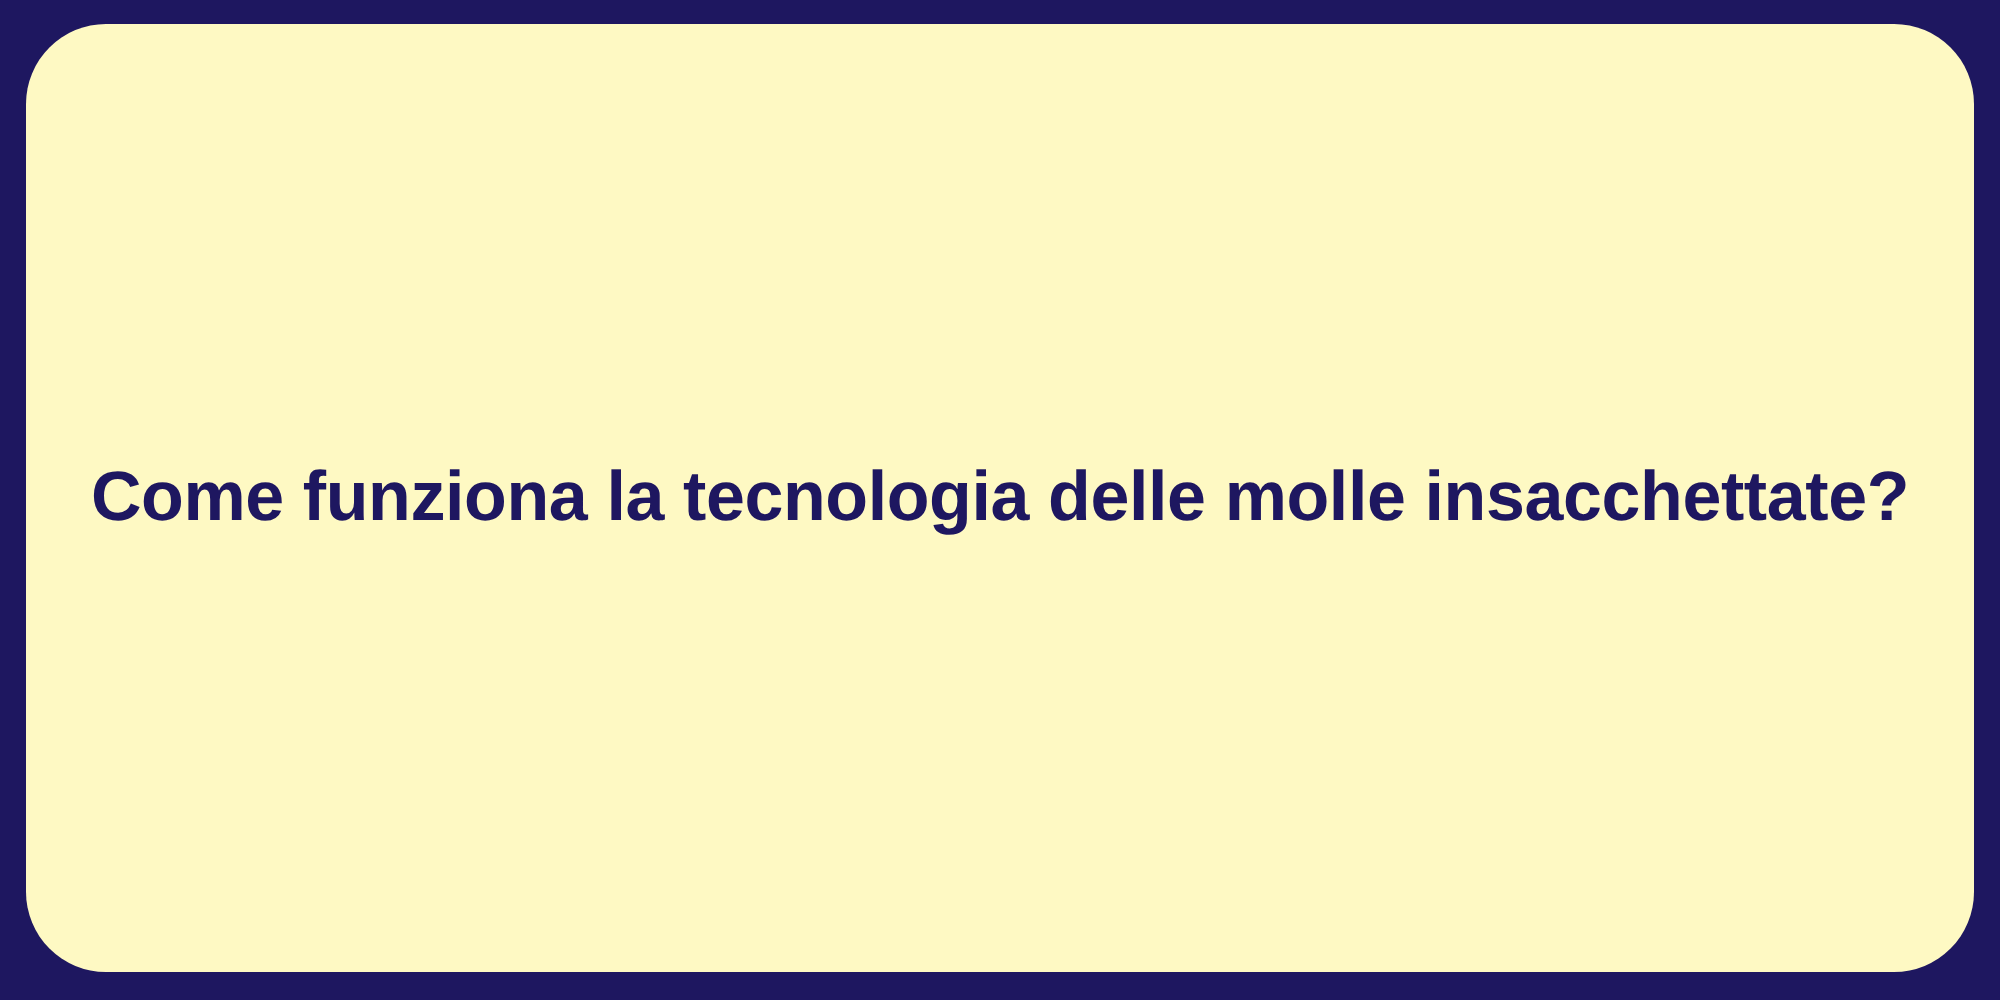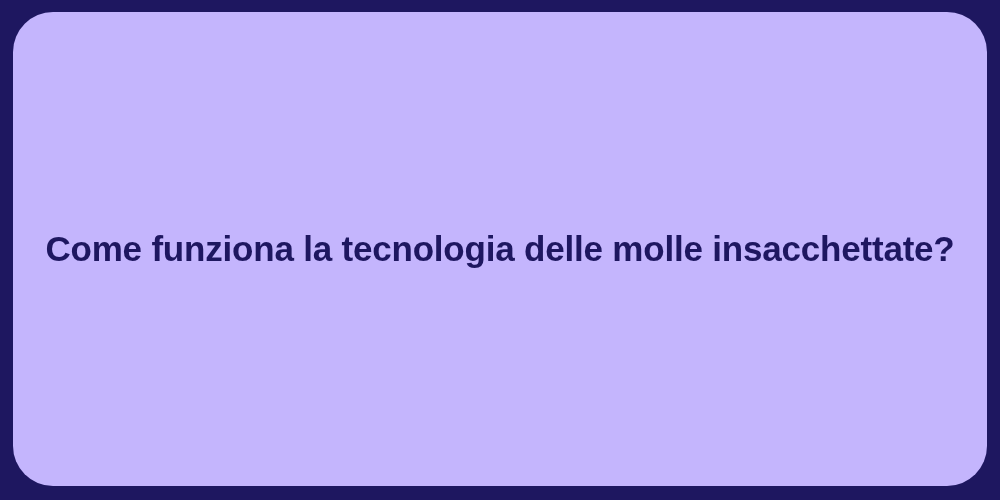--- a/index.html
+++ b/index.html
@@ -21,21 +21,21 @@
     width: 1000px;
     height: 500px;
     background: #1e1760;
     padding: 12px 13px 14px 13px;
   }
 
   .card-panel {
     box-sizing: border-box;
     width: 100%;
     height: 100%;
-    background: #c4b5fd;
+    background: #fef9c3;
     border-radius: 40px;
     display: flex;
     align-items: center;
     justify-content: center;
     padding: 0 40px;
   }
 
   .headline {
     margin: 0;
     font-family: "Liberation Sans", sans-serif;

